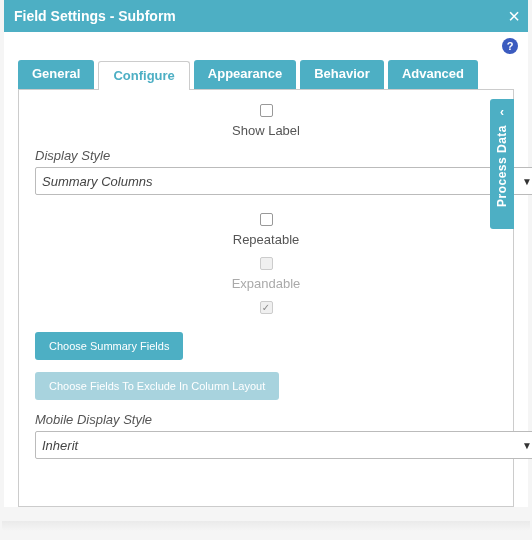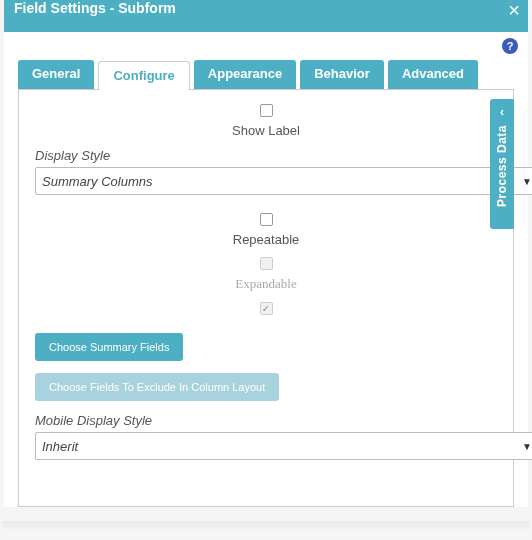--- a/index.html
+++ b/index.html
@@ -15,21 +15,21 @@
   .dialog {
     width: 524px;
     margin: 0 auto;
     background: #fff;
   }
   .titlebar {
     background: #4dafc4;
     color: #fff;
     height: 32px;
     display: flex;
-    align-items: flex-start;
+    align-items: center;
     justify-content: space-between;
     padding: 0 8px 0 10px;
     font-size: 14px;
     font-weight: bold;
   }
   .titlebar .close {
     font-size: 20px;
     line-height: 1;
     cursor: pointer;
     font-weight: normal;
@@ -114,21 +114,21 @@
     letter-spacing: 0.5px;
   }
   .row { margin-bottom: 10px; font-style: italic; }
   .chk-row {
     display: flex;
     align-items: center;
     gap: 6px;
     margin-bottom: 10px;
     flex-direction: column;
   }
-  .chk-row.disabled { color: #aaa; font-family: Liberation Serif, serif; }
+  .chk-row.disabled { color: #aaa; }
   .chk {
     width: 13px; height: 13px;
     border: 1px solid #999;
     border-radius: 2px;
     display: inline-flex;
     align-items: center;
     justify-content: center;
     background: #fff;
     cursor: pointer;
   }

